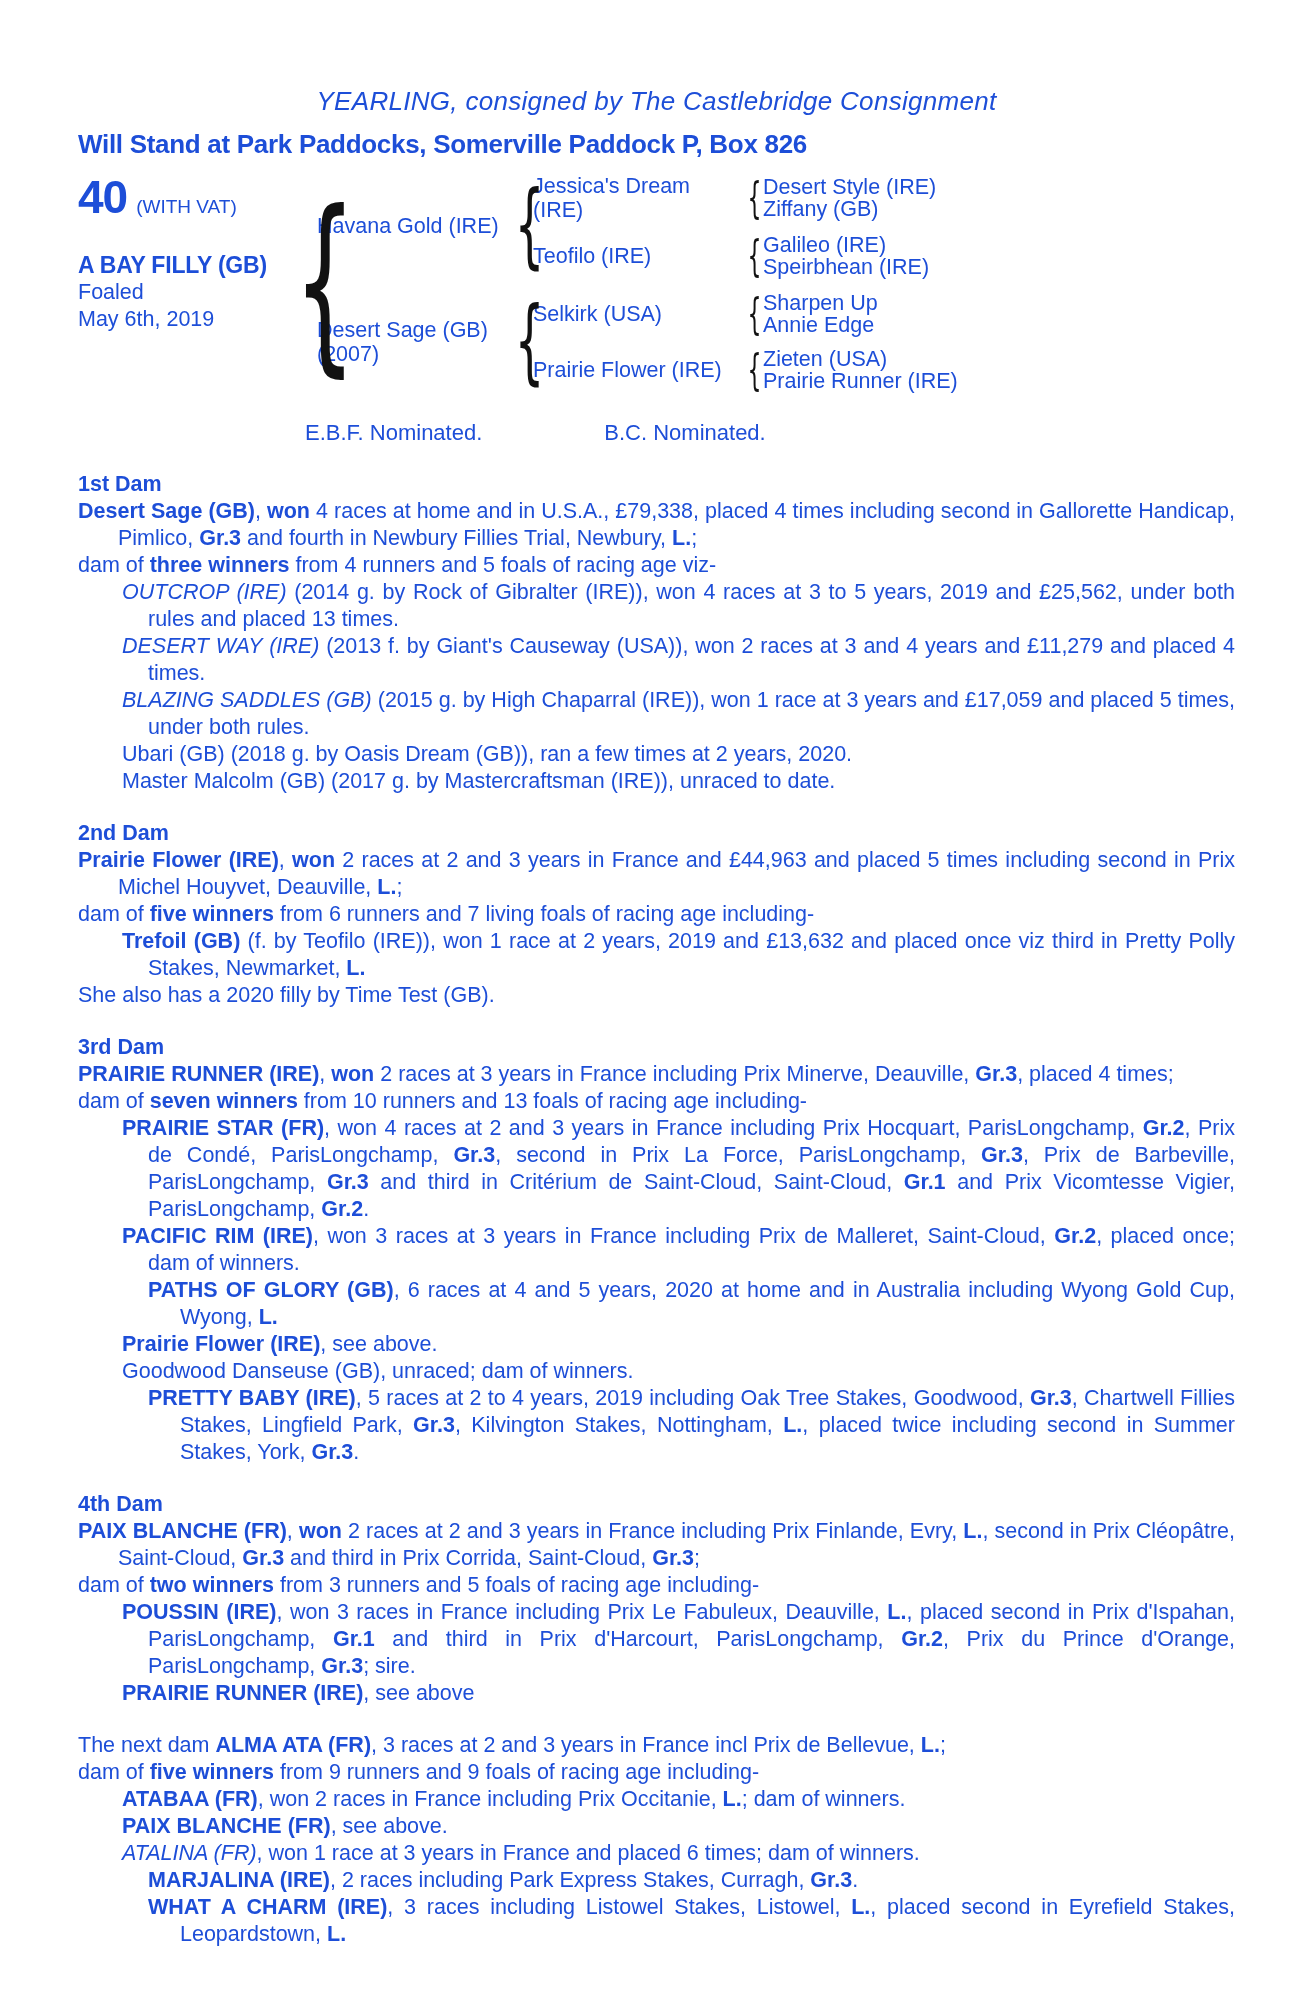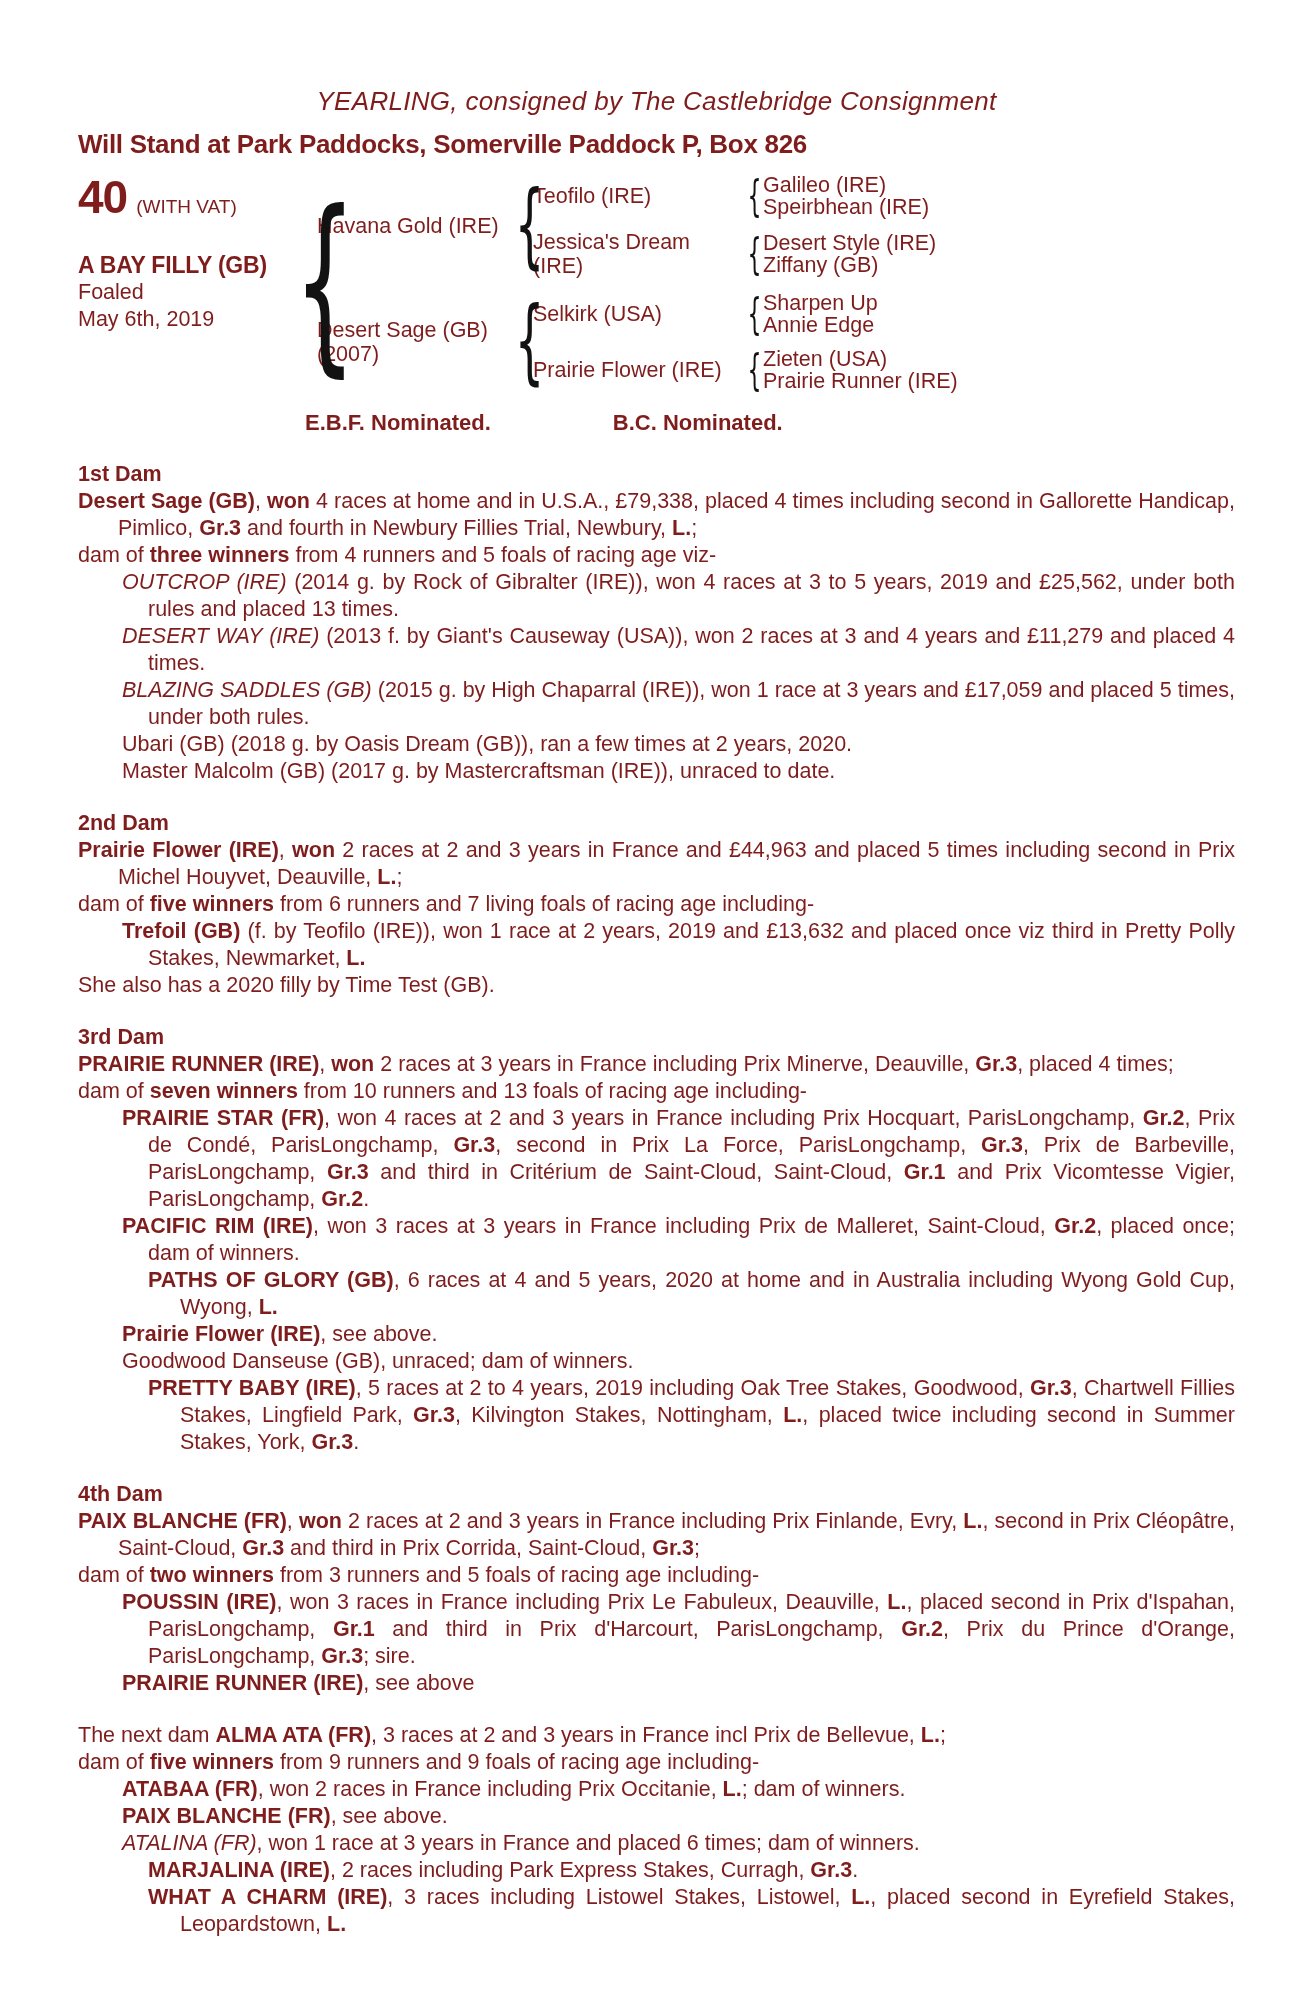--- a/index.html
+++ b/index.html
@@ -1,18 +1,18 @@
 <!DOCTYPE html>
 <html><head>
 <meta charset="utf-8">
 <style>
   html,body { margin:0; padding:0; background:#ffffff; }
   .page {
     width:1314px; height:2000px; background:#ffffff;
-    font-family:"Liberation Sans", sans-serif; color:#7f1d1d;
+    font-family:"Liberation Sans", sans-serif; color:#1d4ed8;
     overflow:hidden; position:relative;
   }
   .content { padding:86px 79px 0 78px; }
 
   .consign-heading {
     font-size:26px; font-style:italic; font-weight:normal;
     text-align:center; margin:0; letter-spacing:0.3px;
   }
   .stand-line { font-size:26px; font-weight:bold; margin-top:12px; letter-spacing:-0.3px; }
 
@@ -36,21 +36,21 @@
   .brace {
     display:inline-block; font-family:"DejaVu Sans", sans-serif;
     font-weight:normal; line-height:0.95; transform:scale(0.55,1.08);
     transform-origin:center; text-align:center; color:#121212;
   }
   .brace::before { content:"{"; }
   .b-xl { font-size:178px; width:30px; }
   .b-lg { font-size:86px; width:24px; }
   .b-sm { font-size:40px; width:20px; }
 
-  .nominations { display:flex; margin-top:18px; font-size:22px; font-weight:bold; }
+  .nominations { display:flex; margin-top:28px; font-size:22px; font-weight:normal; }
   .nom-ebf { margin-left:227px; }
   .nom-bc  { margin-left:122px; }
 
   
   .dam-sections { margin-top:4px; font-size:21.5px; line-height:27px; }
   .dam-heading { font-weight:bold; margin-top:25px; }
   .dam-heading-spacer { height:25px; }
   .para { text-align:justify; }
   .ind0 { padding-left:40px;  text-indent:-40px; }
   .ind1 { padding-left:70px;  text-indent:-26px; }
@@ -81,33 +81,33 @@
 
       <div class="tree-row">
         <span class="brace b-xl"></span>
         <div class="gen1col">
 
           <div class="branch">
             <div class="w1">Havana Gold (IRE)</div>
             <span class="brace b-lg"></span>
             <div class="gen2col">
               <div class="branch">
+                <div class="w2">Jessica's Dream (IRE)</div>
+                <span class="brace b-sm"></span>
+                <div class="gen3col">
+                  <div class="g3">Desert Style (IRE)</div>
+                  <div class="g3">Ziffany (GB)</div>
+                </div>
+              </div>
+              <div class="branch">
                 <div class="w2">Teofilo (IRE)</div>
                 <span class="brace b-sm"></span>
                 <div class="gen3col">
                   <div class="g3">Galileo (IRE)</div>
                   <div class="g3">Speirbhean (IRE)</div>
-                </div>
-              </div>
-              <div class="branch">
-                <div class="w2">Jessica's Dream (IRE)</div>
-                <span class="brace b-sm"></span>
-                <div class="gen3col">
-                  <div class="g3">Desert Style (IRE)</div>
-                  <div class="g3">Ziffany (GB)</div>
                 </div>
               </div>
             </div>
           </div>
 
           <div class="branch">
             <div class="w1">
               <div>Desert Sage (GB)</div>
               <div>(2007)</div>
             </div>

